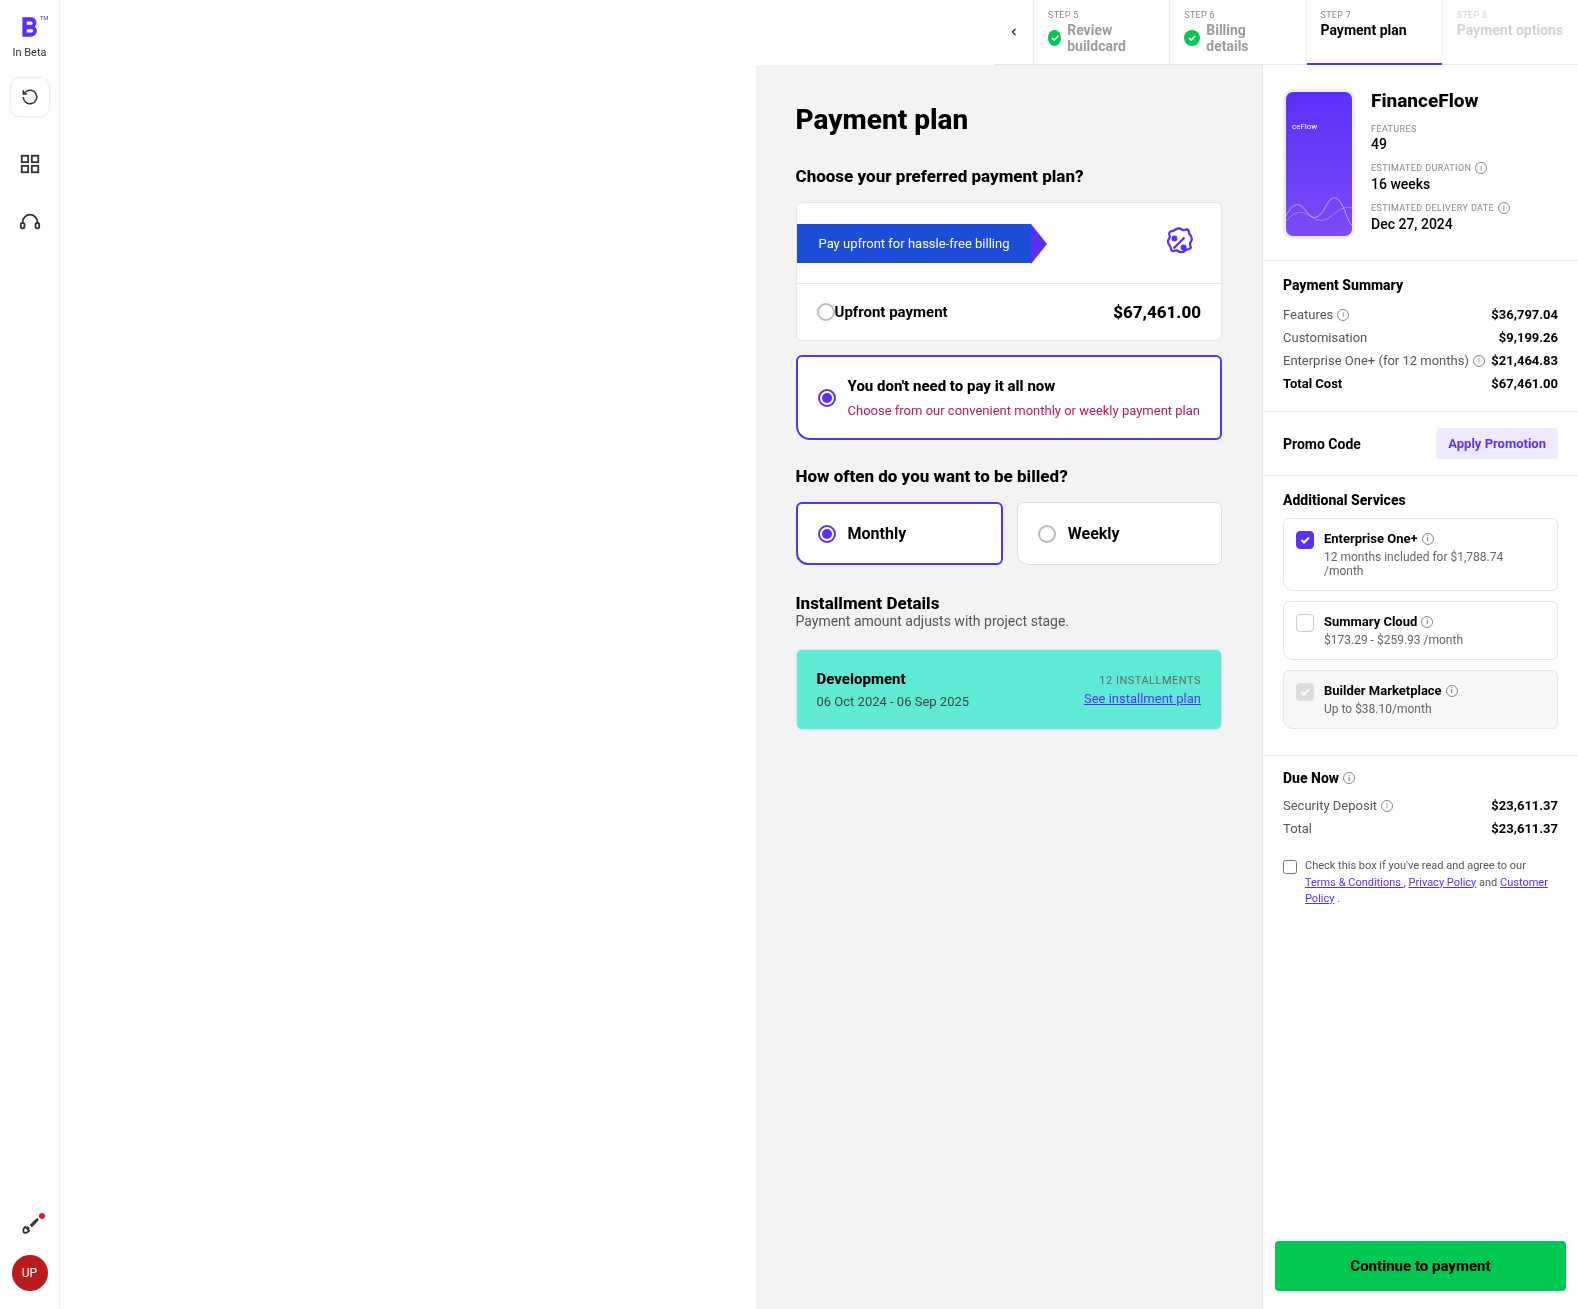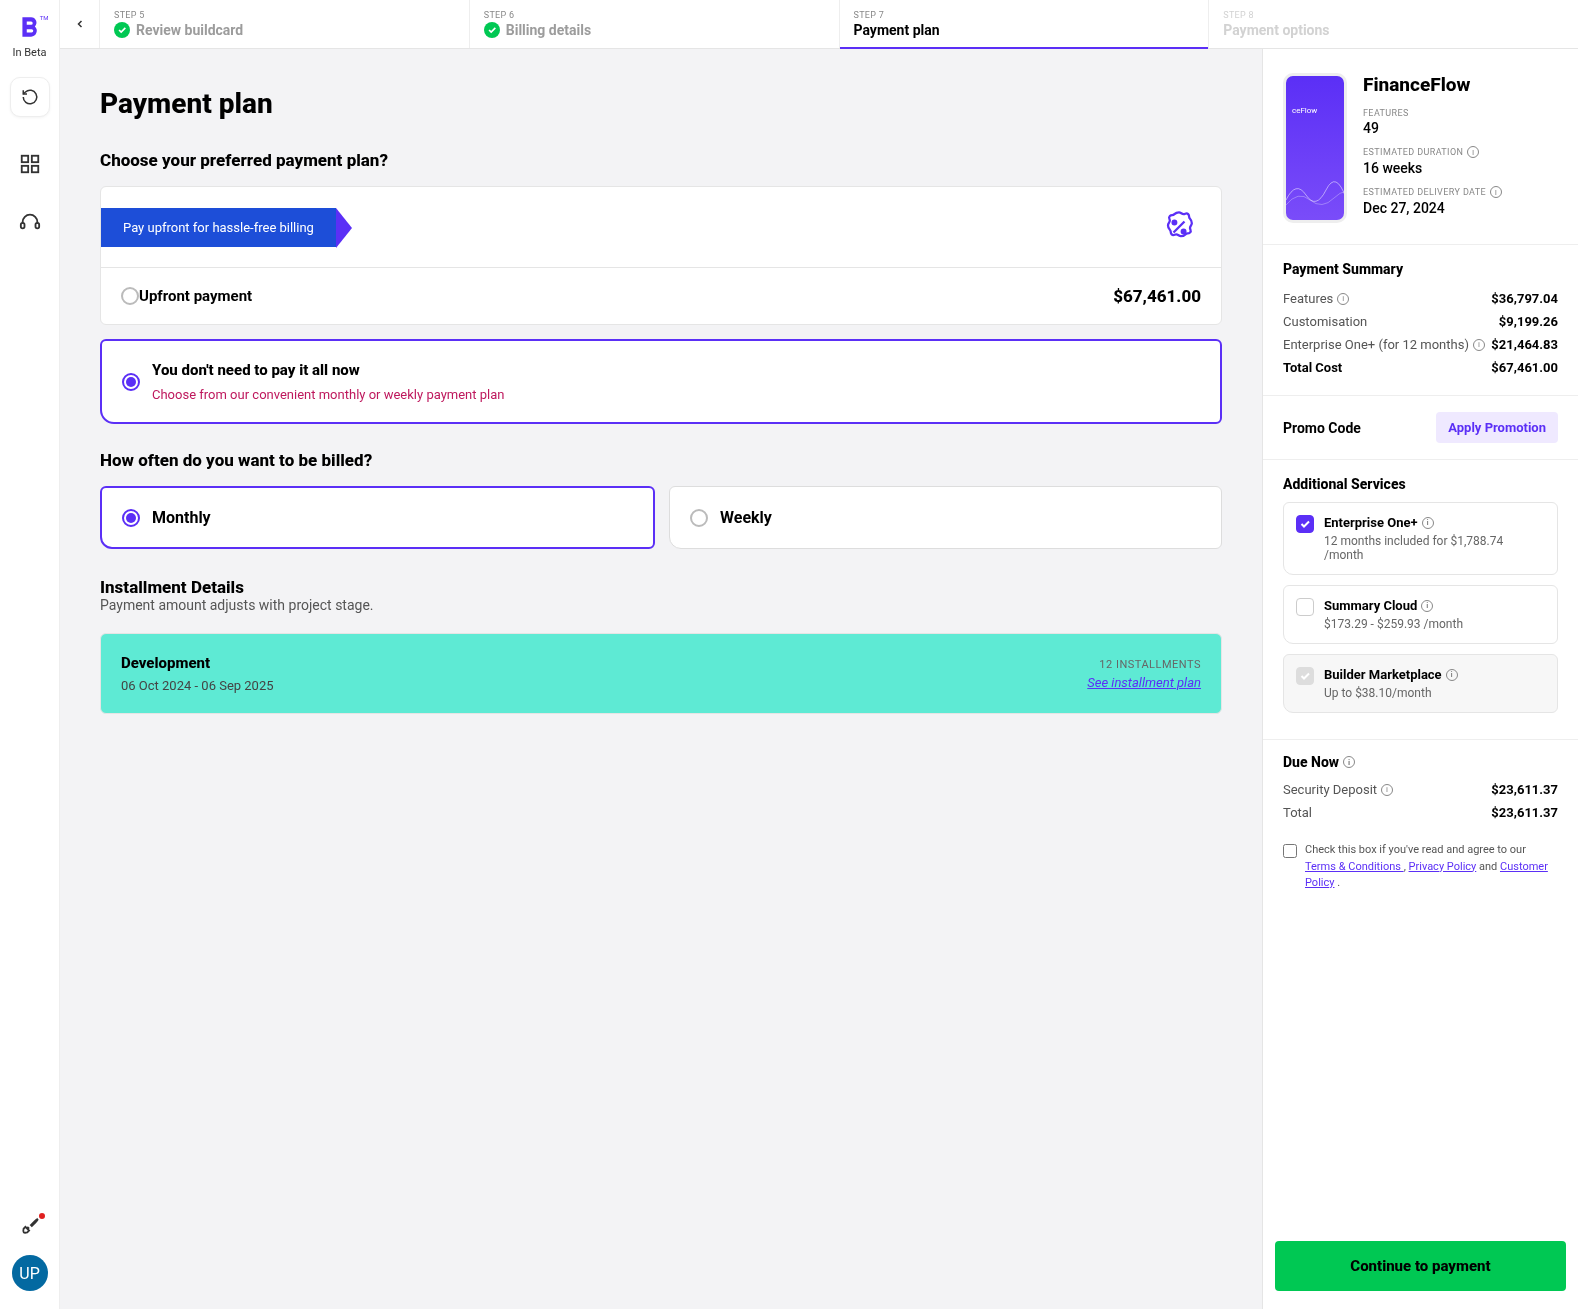--- a/index.html
+++ b/index.html
@@ -8,23 +8,23 @@
 .sidebar { width: 60px; background: #fff; border-right: 1px solid #eee; display: flex; flex-direction: column; align-items: center; padding-top: 12px; position: relative; }
 .sidebar .logo { width: 30px; height: 30px; display: flex; align-items:center; justify-content:center; position: relative; }
 .sidebar .logo svg { width: 26px; height: 26px; }
 .sidebar .tm { font-size: 6px; position: absolute; top: 2px; right: -4px; color: #5b2ff6; }
 .sidebar .beta { font-size: 11px; color: #333; margin-top: 4px; }
 .sidebar .undo-btn { margin-top: 18px; width: 40px; height: 40px; border: 1px solid #eee; border-radius: 10px; background: #fff; display: flex; align-items:center; justify-content: center; cursor: pointer; box-shadow: 0 1px 3px rgba(0,0,0,0.05);}
 .sidebar .nav-icon { margin-top: 36px; width: 22px; height: 22px; color: #333; cursor: pointer; }
 .sidebar .bottom-icons { position: absolute; bottom: 18px; display: flex; flex-direction: column; align-items:center; gap: 18px; }
 .rocket-wrap { position: relative; }
 .rocket-wrap .dot { position: absolute; top: -4px; right: -6px; width: 10px; height: 10px; background: #e02020; border-radius: 50%; border: 2px solid #fff; }
-.avatar { width: 36px; height: 36px; border-radius: 50%; background: #0369a1; color: #fff; font-size: 16px; display:flex; align-items:center; justify-content:center; }
-
-.main-wrap { flex: 1; display: flex; flex-direction: column; }
+.avatar { width: 36px; height: 36px; border-radius: 50%; background: #b91c1c; color: #fff; font-size: 12px; display:flex; align-items:center; justify-content:center; }
+
+.main-wrap { flex: 1; display: flex; flex-direction: column; align-items: flex-end; }
 .stepper { display: flex; border-bottom: 1px solid #e5e5e5; background: #fff; position: relative; }
 .back-btn { width: 40px; display:flex; align-items:center; justify-content:center; border-right: 1px solid #eee; cursor:pointer; }
 .step { flex: 1; padding: 10px 14px; border-right: 1px solid #eee; cursor: pointer; position: relative; }
 .step:last-child { border-right: none; }
 .step .label { font-size: 9px; color: #888; letter-spacing: 0.3px; text-transform: uppercase;}
 .step .title { font-size: 14px; font-weight: 700; color: #9c9c9c; display: flex; align-items:center; gap: 6px; margin-top: 2px;}
 .step.current .title { color: #000; }
 .step.current::after { content: ""; position: absolute; left: 0; right: 0; bottom: -1px; height: 2px; background: #5b2ff6; }
 .check-circle { width: 16px; height: 16px; border-radius: 50%; background: #00c853; display:inline-flex; align-items:center; justify-content:center; }
 .check-circle svg { width: 10px; height: 10px; }
@@ -59,27 +59,27 @@
 .freq-row { display: flex; gap: 14px; margin-bottom: 28px;}
 .freq-card { flex:1; background: #fff; border: 1px solid #ddd; border-radius: 6px; padding: 20px; cursor: pointer; display:flex; align-items:center; gap:12px; border-bottom-left-radius: 12px;}
 .freq-card.selected { border: 2px solid #5b2ff6; }
 .freq-card .label { font-weight: 700; }
 
 .installment-card { background:#5eead4; border: 1px solid #e5e5e5; border-radius: 6px; padding: 20px; display:flex; justify-content: space-between; align-items:center;}
 .installment-card .left .title { font-weight:800; font-size: 15px;}
 .installment-card .left .dates { font-size: 13px; color: #444; margin-top: 6px;}
 .installment-card .right { text-align: right;}
 .installment-card .right .count { font-size: 11px; letter-spacing: 0.5px; color: #666;}
-.installment-card .right a { font-size: 13px; color: #5b2ff6; text-decoration: underline; cursor:pointer; display:block; margin-top: 4px; font-style: italic;}
+.installment-card .right a { font-size: 13px; color: #5b2ff6; text-decoration: underline; cursor:pointer; display:block; margin-top: 4px;}
 
 .subtext { font-size: 14px; color: #555; margin-top: -8px; margin-bottom: 20px; }
 
 
 .summary-head { padding: 24px 20px 18px; display:flex; gap: 16px; border-bottom: 1px solid #eee;}
-.phone-preview { width: 64px; height: 150px; border-radius: 10px; background: linear-gradient(180deg, #5b2ff6 0%, #7a4cf9 100%); border: 3px solid #eee; position: relative; overflow: hidden;}
+.phone-preview { width: 72px; height: 150px; border-radius: 10px; background: linear-gradient(180deg, #5b2ff6 0%, #7a4cf9 100%); border: 3px solid #eee; position: relative; overflow: hidden;}
 .phone-preview .bar { position: absolute; top: 30px; left: 6px; color: #fff; font-size: 8px; }
 .phone-preview .wave { position: absolute; bottom: 10px; left:0; right:0; height: 40px; }
 .summary-meta { flex:1; }
 .summary-meta h2 { font-size: 19px; font-weight: 800; margin-bottom: 12px;}
 .meta-label { font-size: 9px; color: #888; text-transform: uppercase; letter-spacing:0.4px; display:flex; align-items:center; gap:4px;}
 .meta-value { font-size: 14px; font-weight: 500; margin-bottom: 10px; margin-top:2px;}
 .info-icon { width: 12px; height:12px; border:1px solid #888; border-radius:50%; display:inline-flex; align-items:center; justify-content:center; font-size:8px; color:#888;}
 
 .section { padding: 16px 20px; border-bottom: 1px solid #eee;}
 .section h4 { font-size: 14px; font-weight: 800; margin-bottom: 10px;}

